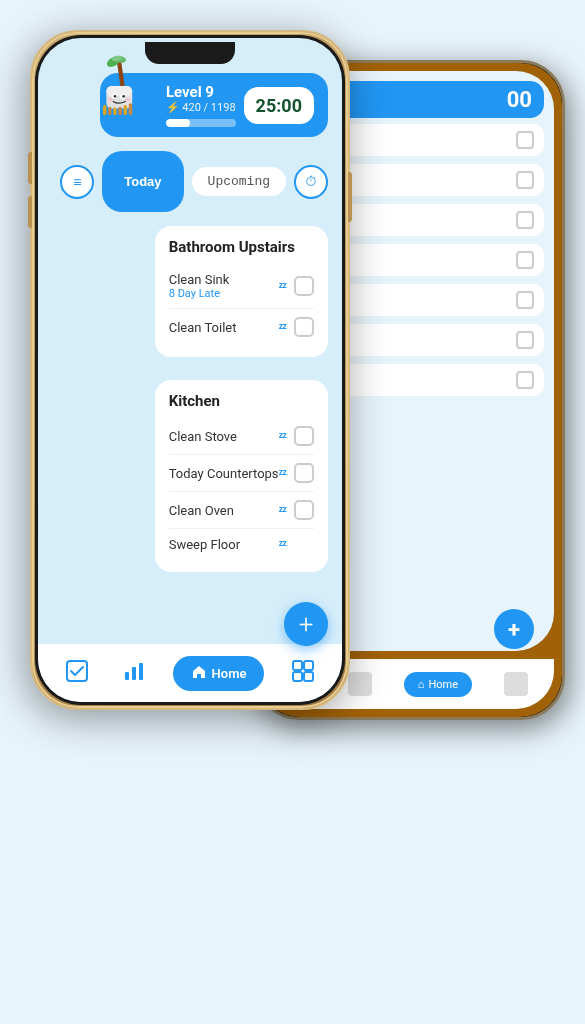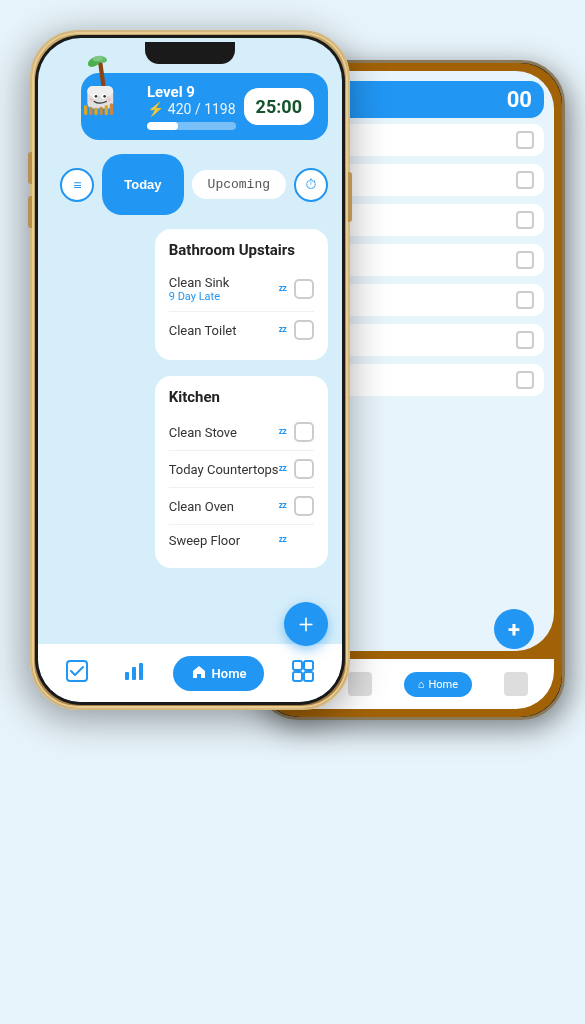--- a/index.html
+++ b/index.html
@@ -215,21 +215,21 @@
     }
 
     .level-title {
       color: white;
       font-size: 15px;
       font-weight: 700;
     }
 
     .level-xp {
       color: rgba(255,255,255,0.9);
-      font-size: 14px;
+      font-size: 11px;
       margin-bottom: 5px;
     }
 
     .progress-bar-bg {
       background: rgba(255,255,255,0.4);
       border-radius: 8px;
       height: 8px;
       overflow: hidden;
     }
 
@@ -304,21 +304,21 @@
       color: #2196F3;
       font-size: 14px;
     }
 
     
     .task-sections {
       flex: 1;
       overflow: hidden;
       display: flex;
       flex-direction: column;
-      gap: 16px;
+      gap: 23px;
       padding-bottom: 8px;
     }
 
     .task-card {
       background: white;
       border-radius: 16px;
       padding: 12px 14px;
     }
 
     .task-section-title {
@@ -573,21 +573,21 @@
           </div>
 
           <div class="task-sections">
 
             <div class="task-card">
               <div class="task-section-title">Bathroom Upstairs</div>
 
               <div class="task-item">
                 <div class="task-name">
                   Clean Sink
-                  <span class="task-late">9 Day Late</span>
+                  <span class="task-late">8 Day Late</span>
                 </div>
                 <span class="task-zzz">ᶻᶻ</span>
                 <div class="task-checkbox"></div>
               </div>
 
               <div class="task-item">
                 <div class="task-name">Clean Toilet</div>
                 <span class="task-zzz">ᶻᶻ</span>
                 <div class="task-checkbox"></div>
               </div>

